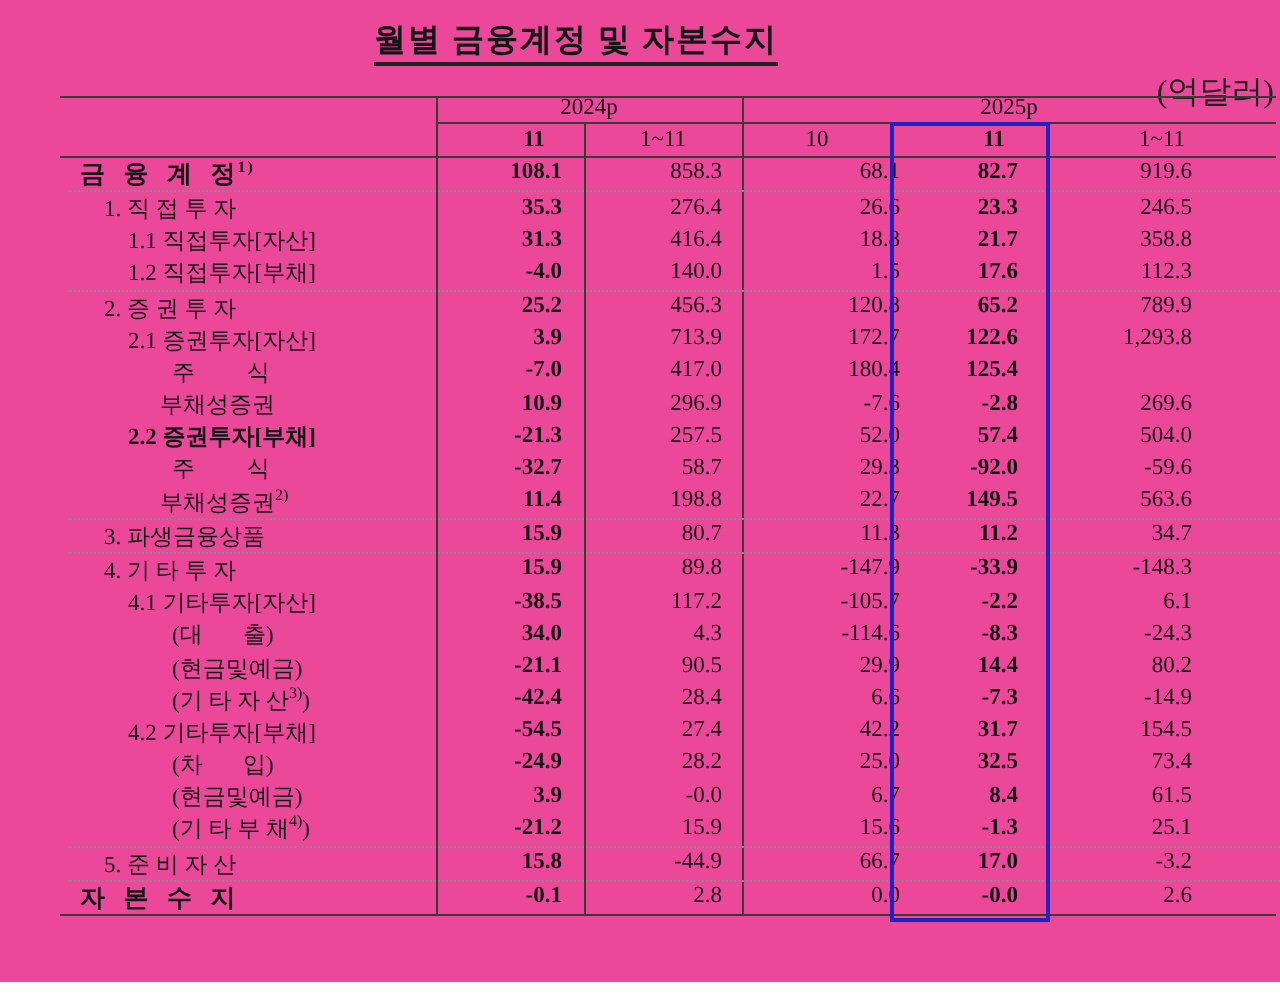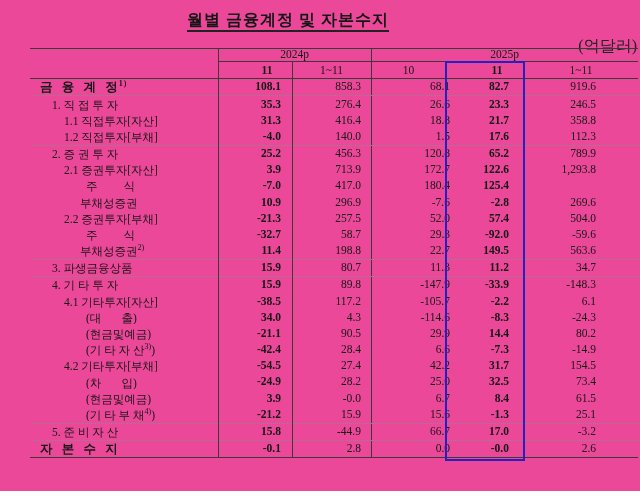--- a/index.html
+++ b/index.html
@@ -160,21 +160,21 @@
   <div class="row">
     <div class="cell label" style="padding-left: 46px;"><span class="lt">부채성증권</span><sup class="ls"></sup><span class="lp"></span></div>
     <div class="cell num c0 bcol">10.9</div>
     <div class="cell num c1">296.9</div>
     <div class="cell num c2">-7.6</div>
     <div class="cell num c3 bcol">-2.8</div>
     <div class="cell num c4">269.6</div>
   </div>
 
   <div class="row">
-    <div class="cell label" style="padding-left: 30px;"><span class="lt">2.2 증권투자[부채]</span><sup class="ls"></sup><span class="lp"></span></div>
+    <div class="cell label" style="padding-left: 30px; font-weight: bold;"><span class="lt">2.2 증권투자[부채]</span><sup class="ls"></sup><span class="lp"></span></div>
     <div class="cell num c0 bcol">-21.3</div>
     <div class="cell num c1">257.5</div>
     <div class="cell num c2">52.0</div>
     <div class="cell num c3 bcol">57.4</div>
     <div class="cell num c4">504.0</div>
   </div>
 
   <div class="row">
     <div class="cell label" style="padding-left: 52px;"><span class="lt">주         식</span><sup class="ls"></sup><span class="lp"></span></div>
     <div class="cell num c0 bcol">-32.7</div>

